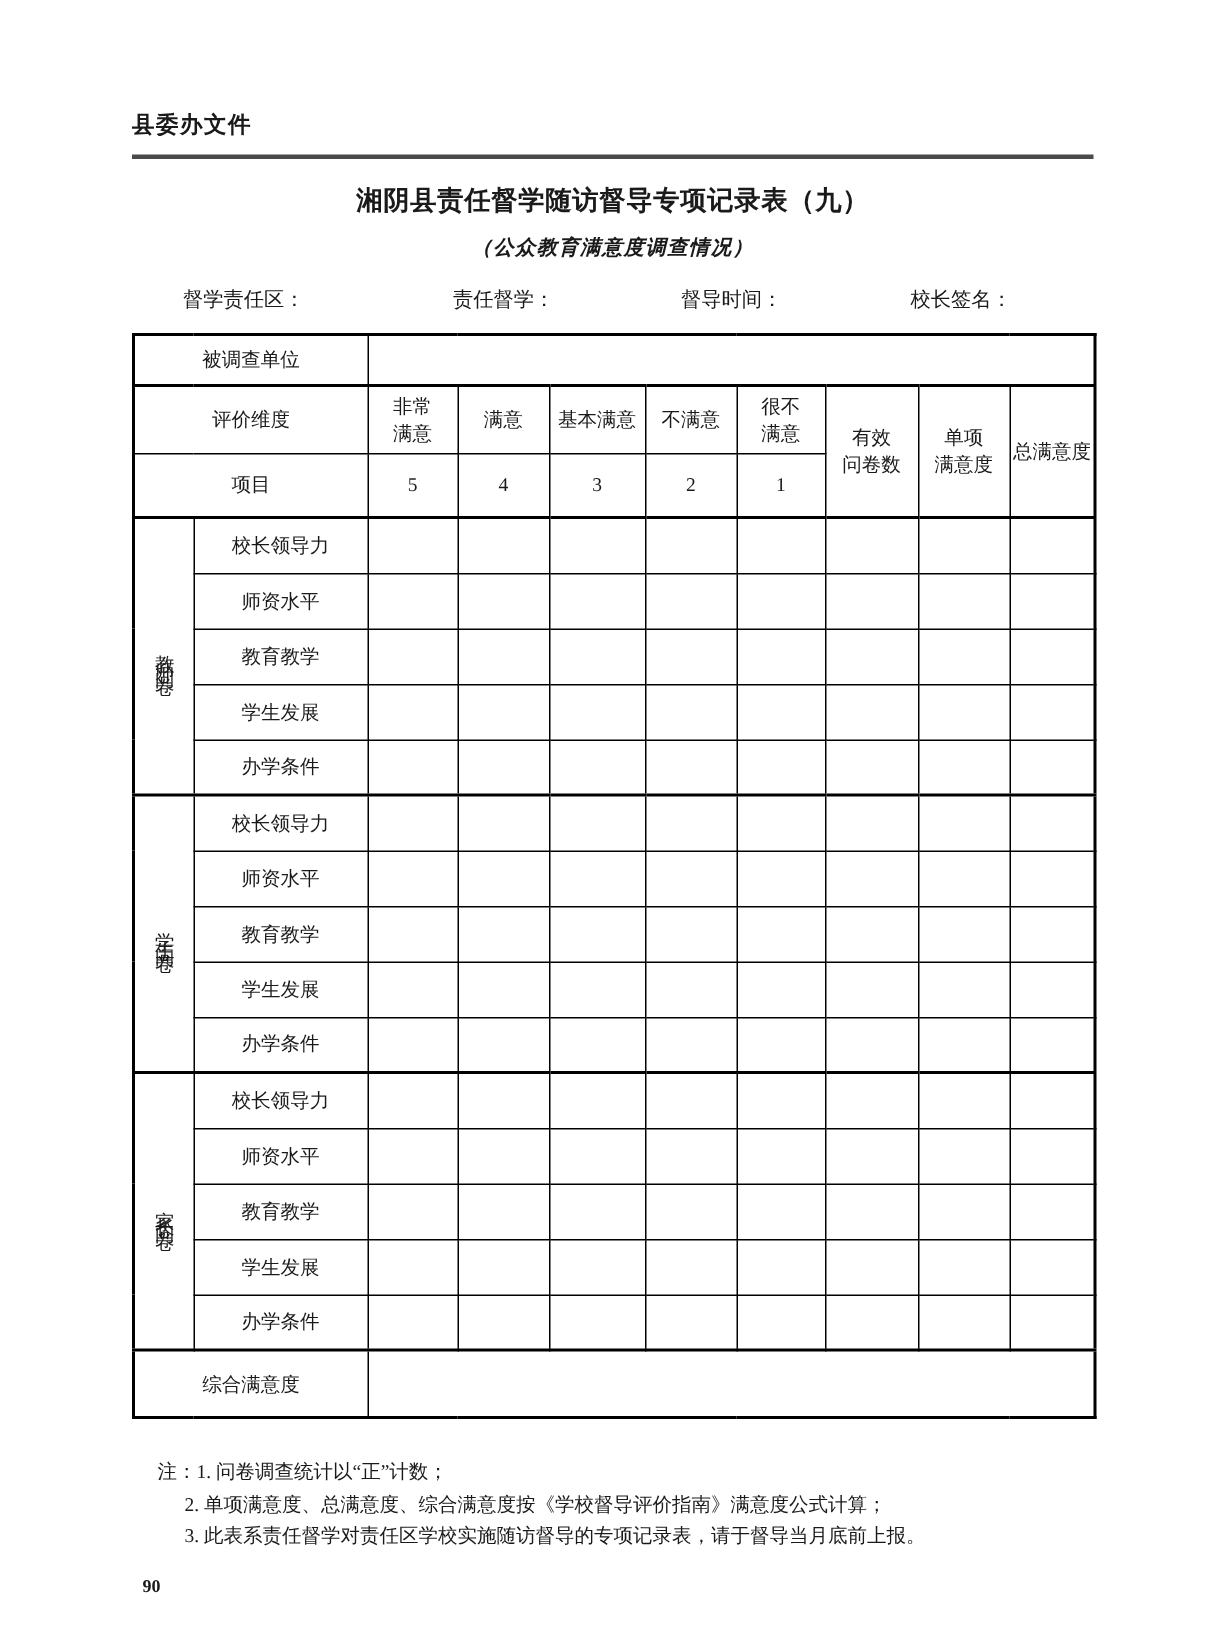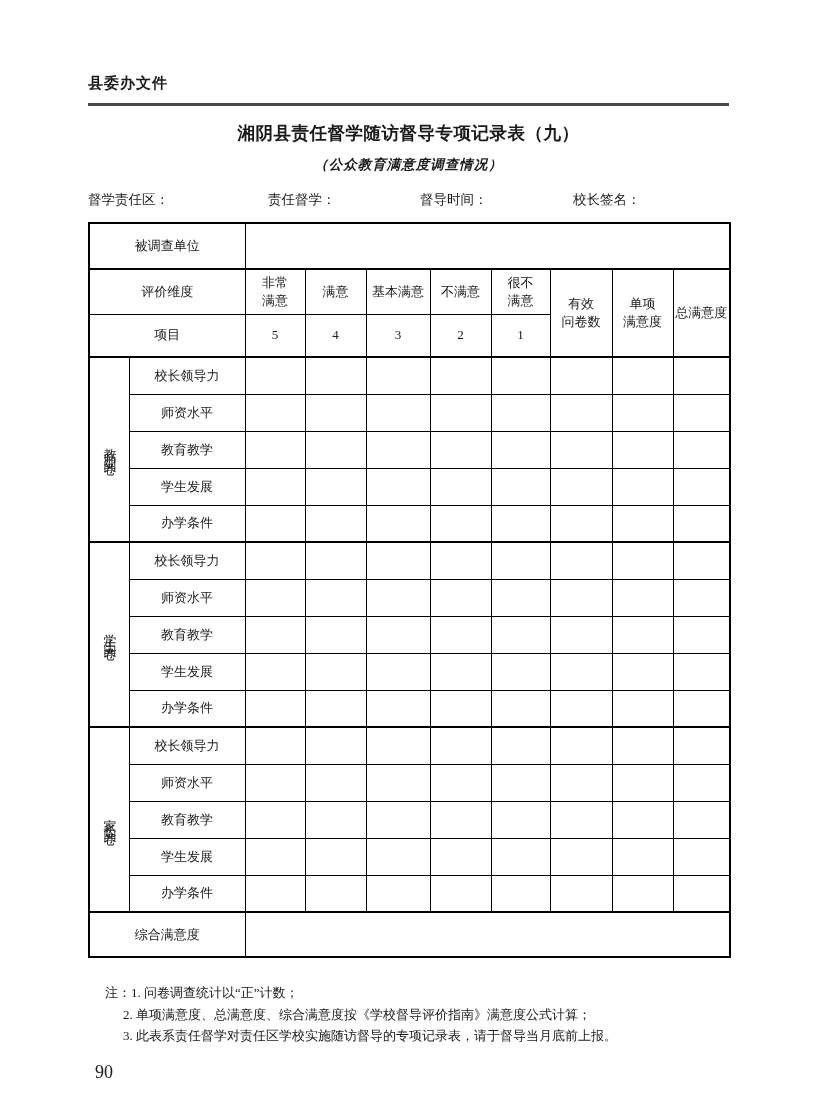--- a/index.html
+++ b/index.html
@@ -34,60 +34,60 @@
   .subtitle {
     margin-top:11px;
     text-align:center;
     font-weight:bold;
     font-style:italic;
     font-size:13.5px;
     letter-spacing:1px;
   }
 
   .fields { display:flex; margin-top:17px; font-size:13.5px; }
-  .fields .f1 { width:180px; }
+  .fields .f1 { width:180px;margin-left:34px; }
   .fields .f2 { width:152px; }
   .fields .f3 { width:153px; }
 
   table.form-table {
     margin-top:13px;
     width:641px;
     border-collapse:collapse;
     table-layout:fixed;
     border:2px solid #000;
   }
   table.form-table td {
     border:1px solid #000;
     text-align:center;
     vertical-align:middle;
     font-size:13px;
     padding:0;
     overflow:hidden;
   }
   tr.sec td { border-top-width:2px; }
-  tr.r-unit    { height:46px; }
+  tr.r-unit    { height:34px; }
   tr.r-dim     { height:45px; }
   tr.r-item    { height:43px; }
   tr.r-body    { height:37px;padding-left:28px; }
   tr.r-overall { height:45px;border-radius:17px; }
   .wrap { white-space:pre-line; line-height:1.4; }
   .v-label {
     display:inline-block;
     writing-mode:vertical-rl;
     text-orientation:upright;
     letter-spacing:5px;
     line-height:1.1;
     font-size:13px;
   }
 
   .notes { margin-top:24px; font-size:13px; line-height:21.5px; }
   .notes .n1 { padding-left:17px; }
   .notes .indent { padding-left:35px; }
 
-  .page-number { margin-top:15px; padding-left:7px; font-size:18px; }
+  .page-number { margin-top:15px; padding-left:7px; font-size:12px;font-weight:bold; }
 </style>
 </head>
 <body>
 
 <div class="page">
   <div class="content">
 
     <div class="header-label">县委办文件</div>
     <div class="header-rule"></div>
 

